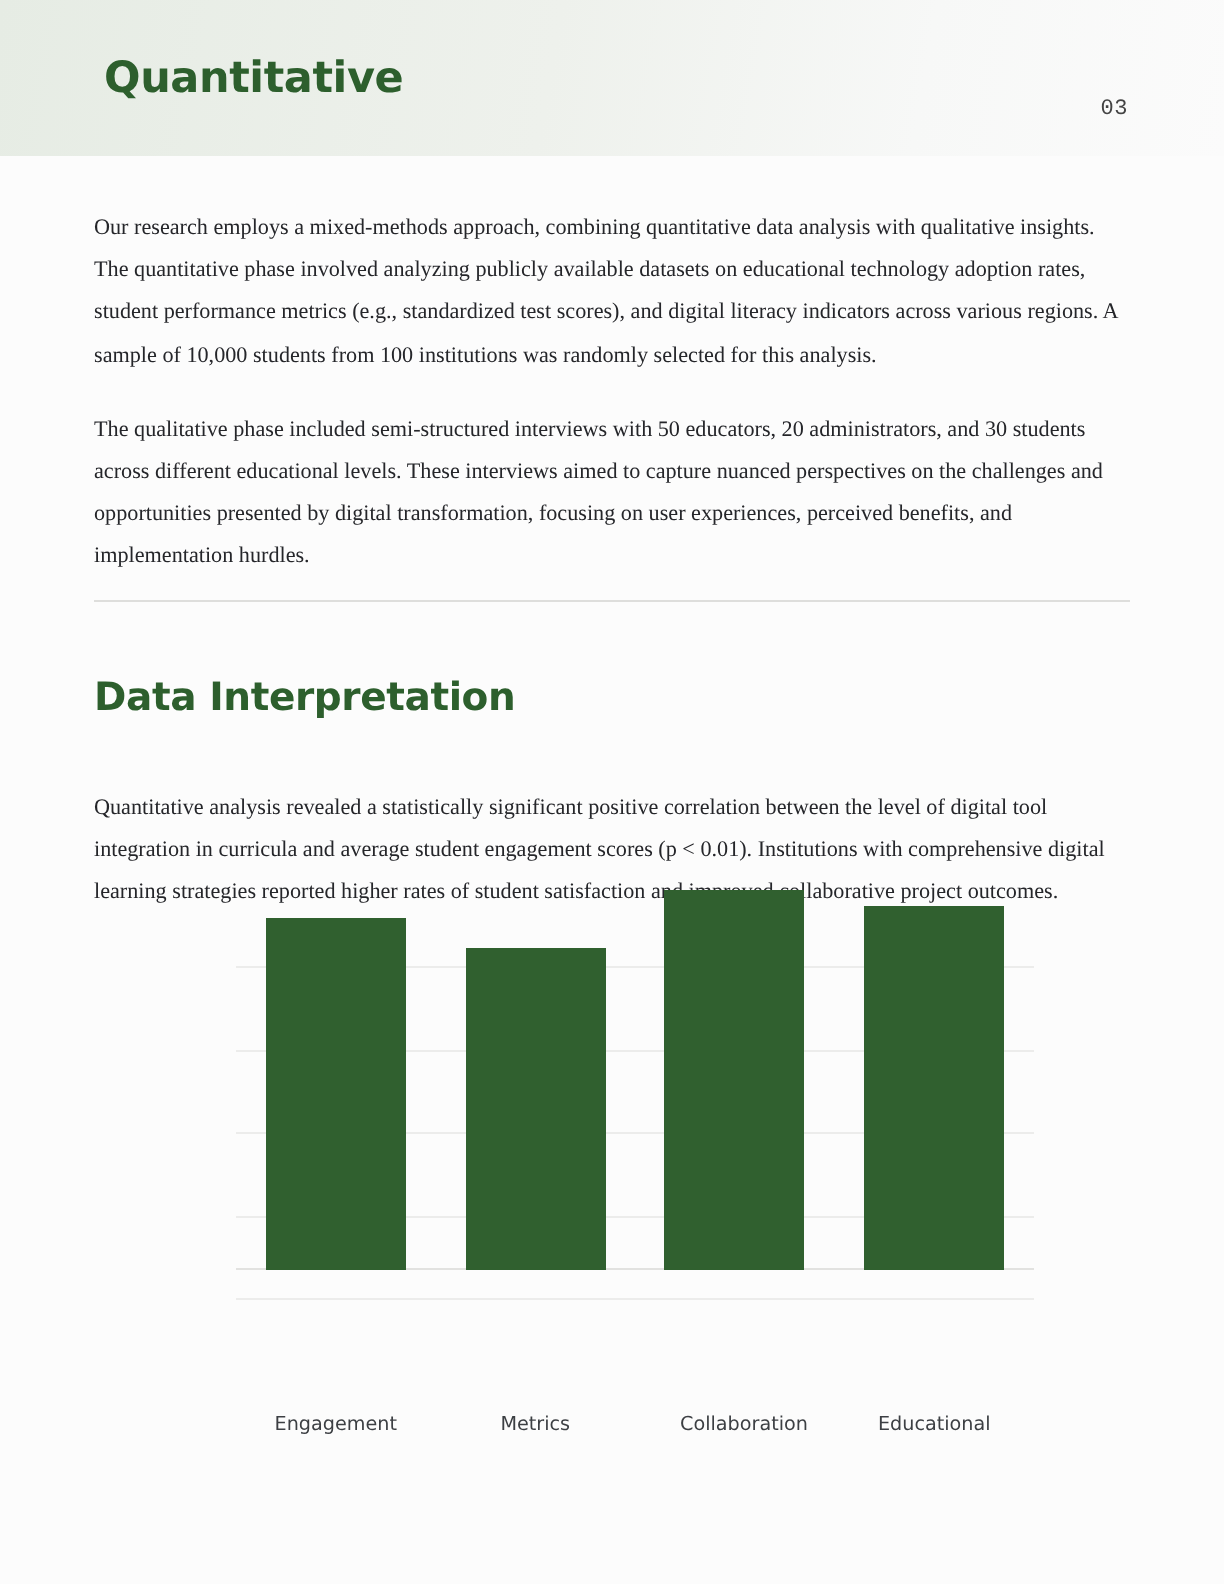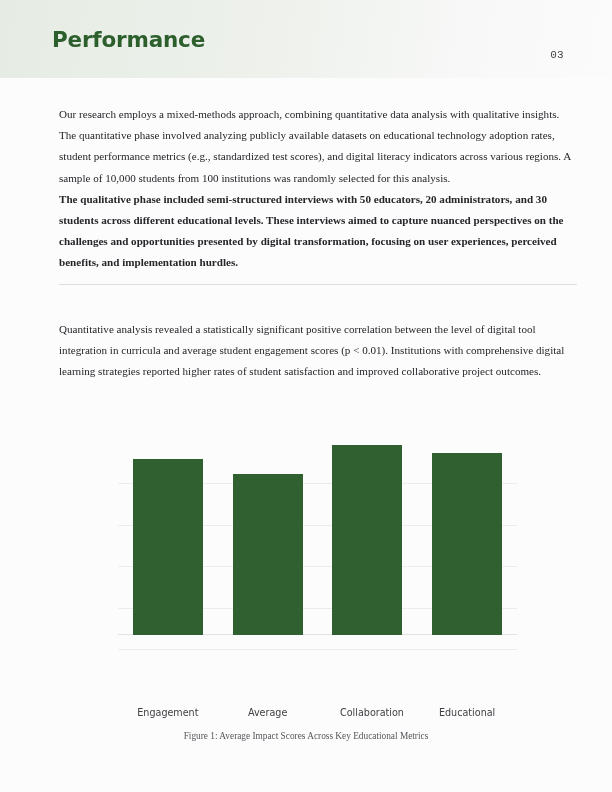--- a/index.html
+++ b/index.html
@@ -42,35 +42,34 @@
     font-family: Liberation Mono, monospace;
     font-size: 11px;
     color: #444444;
     letter-spacing: 0.3px;
     margin-top: 20px;
   }
 
   
   .content {
     position: absolute;
-    left: 59px;
+    left: 47px;
     top: 104px;
     width: 518px;
   }
   .body-text {
     font-family: "Liberation Serif", serif;
     font-size: 11.1px;
     line-height: 21.2px;
     color: #25262a;
     margin: 0;
     text-align: left;
   }
   .body-text + .body-text {
-    margin-top: 0px;
-    font-weight: bold;
+    margin-top: 16px;
   }
 
   .section-divider {
     width: 518px;
     height: 1px;
     background: #dededc;
     margin-top: 10px;
     border: 0;
   }
 
@@ -145,47 +144,47 @@
     text-align: center;
     font-family: "Liberation Serif", serif;
     font-size: 9.3px;
     color: #53565b;
   }
 </style>
 </head>
 <body>
 
 <div class="page-header">
-  <h1 class="header-title">Performance</h1>
+  <h1 class="header-title">Quantitative</h1>
   <div class="page-number">03</div>
 </div>
 
 <div class="content">
   <p class="body-text">Our research employs a mixed-methods approach, combining quantitative data analysis with qualitative insights. The quantitative phase involved analyzing publicly available datasets on educational technology adoption rates, student performance metrics (e.g., standardized test scores), and digital literacy indicators across various regions. A sample of 10,000 students from 100 institutions was randomly selected for this analysis.</p>
   <p class="body-text">The qualitative phase included semi-structured interviews with 50 educators, 20 administrators, and 30 students across different educational levels. These interviews aimed to capture nuanced perspectives on the challenges and opportunities presented by digital transformation, focusing on user experiences, perceived benefits, and implementation hurdles.</p>
 
   <hr class="section-divider">
 
+  <h2 class="section-heading">Data Interpretation</h2>
 
   <p class="body-text para-after-heading">Quantitative analysis revealed a statistically significant positive correlation between the level of digital tool integration in curricula and average student engagement scores (p &lt; 0.01). Institutions with comprehensive digital learning strategies reported higher rates of student satisfaction and improved collaborative project outcomes.</p>
 </div>
 
 <div class="figure">
   <div class="chart-area">
     <div class="plot" id="plot">
       <div class="axis-baseline"></div>
     <div class="gridline" style="top: 166.4px;"></div>
         <div class="gridline" style="top: 124.8px;"></div>
         <div class="gridline" style="top: 83.2px;"></div>
         <div class="gridline" style="top: 41.6px;"></div>
         <div class="gridline" style="top: 0px;"></div>
         <div class="bar" style="left: 14.875px; height: 175.76px; background: rgb(48, 96, 47);"></div>
         <div class="x-tick-label" style="left: -5.125px;">Engagement</div>
         <div class="bar" style="left: 114.625px; height: 161.2px; background: rgb(48, 96, 47);"></div>
-        <div class="x-tick-label" style="left: 94.625px;">Average</div>
+        <div class="x-tick-label" style="left: 94.625px;">Metrics</div>
         <div class="bar" style="left: 214.375px; height: 190.32px; background: rgb(48, 96, 47);"></div>
         <div class="x-tick-label" style="left: 199px;">Collaboration</div>
         <div class="bar" style="left: 314.125px; height: 182px; background: rgb(48, 96, 47);"></div>
         <div class="x-tick-label" style="left: 294.125px;">Educational</div>
       </div>
   </div>
-  <div class="figure-caption">Figure 1: Average Impact Scores Across Key Educational Metrics</div>
 </div>
 
 </body></html>

